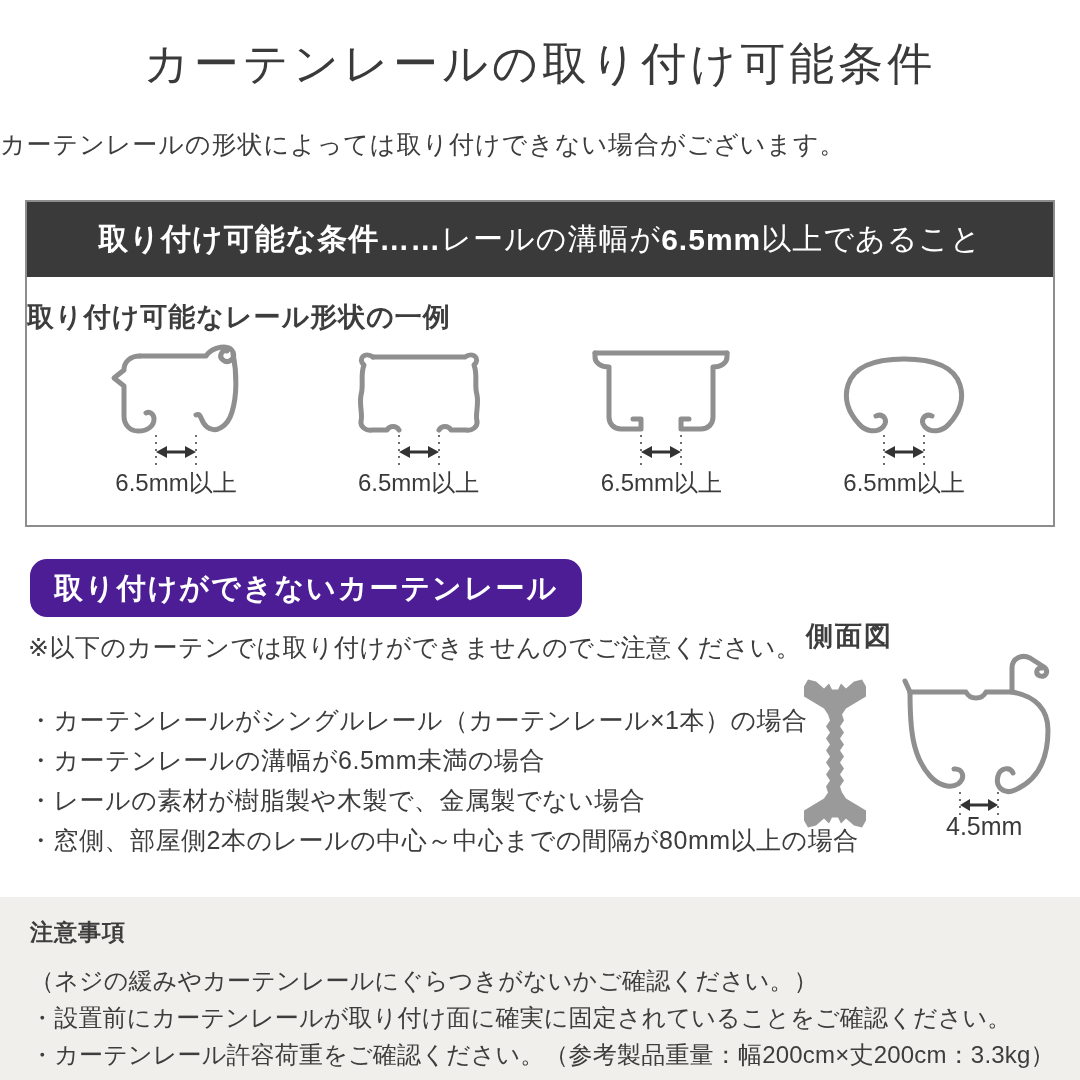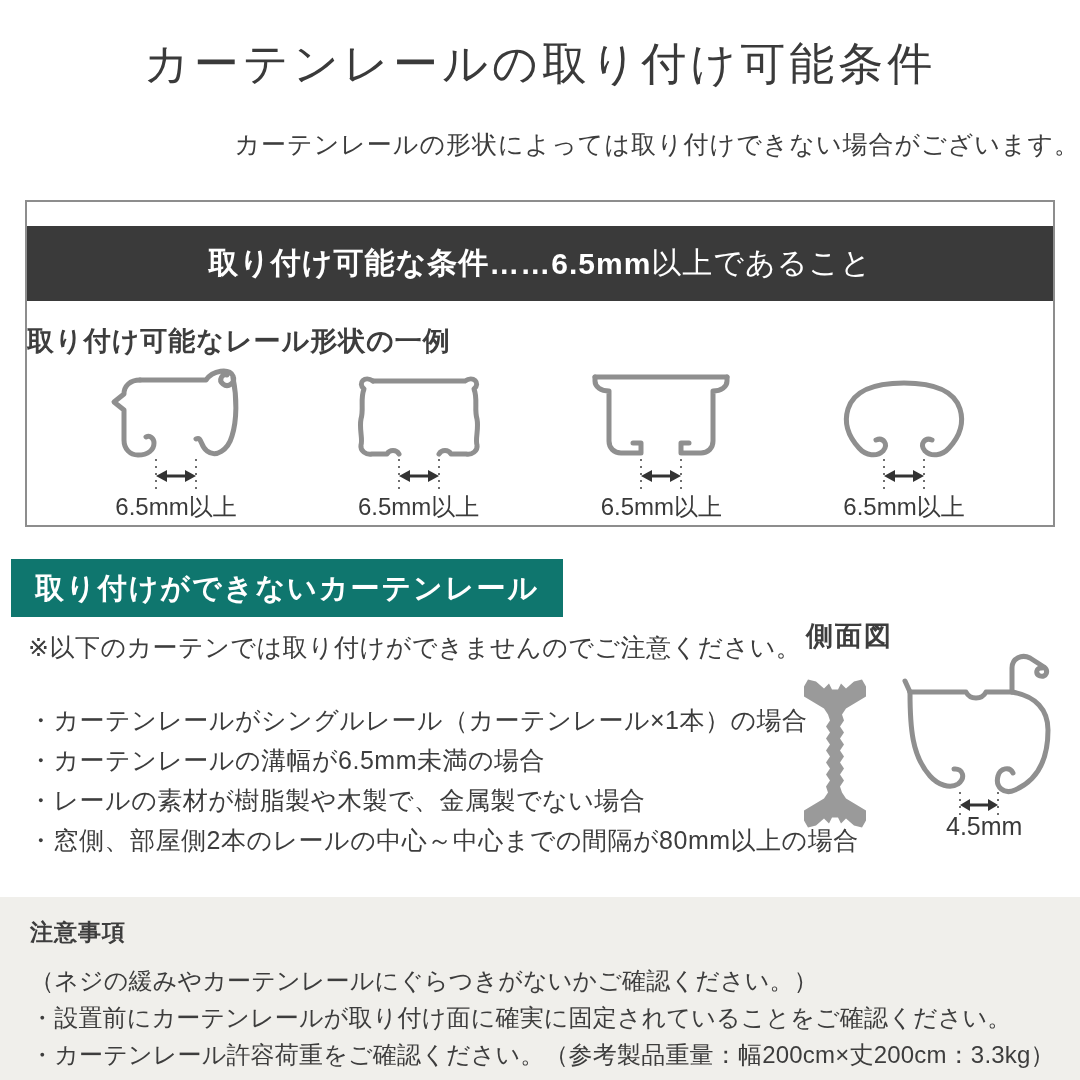--- a/index.html
+++ b/index.html
@@ -9,30 +9,30 @@
     background:#ffffff; color:#3d3d3d;
     font-family:"Liberation Sans","DejaVu Sans",sans-serif;
   }
   .page-title {
     position:absolute; top:34px; left:0; width:100%;
     text-align:center; font-size:45px; font-weight:normal; letter-spacing:4px;
     margin:0; color:#3a3a3a;
   }
   .page-subtitle {
     position:absolute; top:128px; left:0; width:100%;
-    text-align:right; font-size:25px; letter-spacing:1px; margin:0;
+    text-align:left; font-size:25px; letter-spacing:1px; margin:0;
   }
   .panel {
     position:absolute; left:25px; top:200px; width:1030px; height:327px;
     border:2px solid #8d8d8d; background:#fff;
   }
   .banner {
     height:75px; background:#3a3a3a; color:#fff;
     display:flex; align-items:center; justify-content:center;
-    font-size:30px; letter-spacing:1px;margin-top:24px;
+    font-size:30px; letter-spacing:1px;
   }
   .banner .seg-bold { font-weight:bold; }
   .banner .seg-mid  { font-weight:normal; }
   .shapes-title {
     text-align:left; font-size:27px; font-weight:bold;
     margin:22px 0 0; letter-spacing:1px;
   }
   .rails {
     display:flex; justify-content:space-between;
     padding:6px 30px 0;
@@ -41,23 +41,23 @@
   .rail-fig svg { width:200px; height:130px; display:block; margin:0 auto; }
   .rail-cap { font-size:24px; margin-top:-4px; color:#3a3a3a; }
 
   .rail-path { fill:none; stroke:#8f8f8f; stroke-width:5; stroke-linecap:round; stroke-linejoin:round; }
   .dim-dot   { fill:none; stroke:#6e6e6e; stroke-width:2; stroke-dasharray:2 5; }
   .dim-line  { stroke:#333; stroke-width:3; }
   .dim-head  { fill:#333; stroke:none; }
   .sv-fill   { fill:#9a9a9a; stroke:none; }
 
   .mauve-banner {
-    position:absolute; left:11px; top:559px; width:552px; height:58px;
-    background:#0f766e; color:#fff; font-size:29px; font-weight:bold;
-    line-height:58px; padding-left:24px; letter-spacing:2px;
+    position:absolute; left:30px; top:559px; width:552px; height:58px;
+    background:#4c1d95; color:#fff; font-size:29px; font-weight:bold;
+    line-height:58px; padding-left:24px; letter-spacing:2px;border-radius:17px;
   }
   .warn-note {
     position:absolute; left:28px; top:631px; margin:0;
     font-size:25px; letter-spacing:0.5px;
   }
   .warn-list {
     position:absolute; left:28px; top:700px; margin:0; padding:0;
     list-style:none; font-size:25px; line-height:40px; letter-spacing:0.5px;
   }
   .sideview-title {
@@ -80,20 +80,21 @@
 </head>
 <body>
 
 <h1 class="page-title">カーテンレールの取り付け可能条件</h1>
 <p class="page-subtitle">カーテンレールの形状によっては取り付けできない場合がございます。</p>
 
 <section class="panel">
   <div class="banner">
     <span class="seg-bold">取り付け可能な条件</span>
       <span class="seg-bold">……</span>
+      <span class="seg-mid">レールの溝幅が</span>
       <span class="seg-bold">6.5mm</span>
       <span class="seg-mid">以上であること</span>
   </div>
   <h2 class="shapes-title">取り付け可能なレール形状の一例</h2>
 
   <div class="rails">
 
     <figure class="rail-fig">
       <svg viewBox="0 0 200 130">
         <path class="rail-path" d="M64 15 H130 C137 5 153 3 157 11 C160 18 152 23 147 19 C142 15 146 9 151 10"></path>

